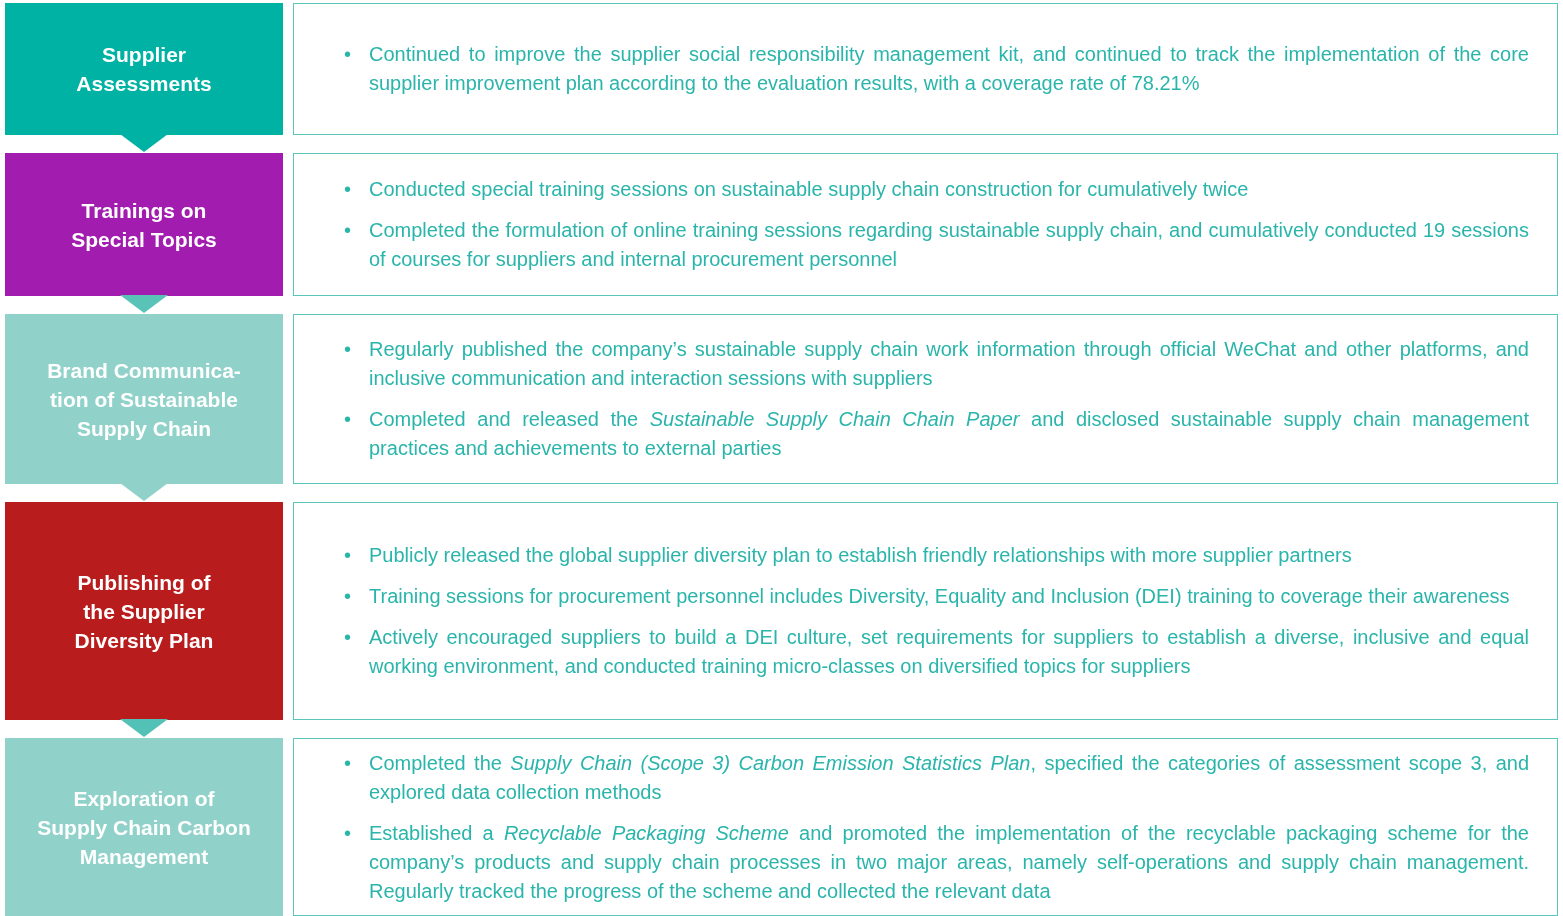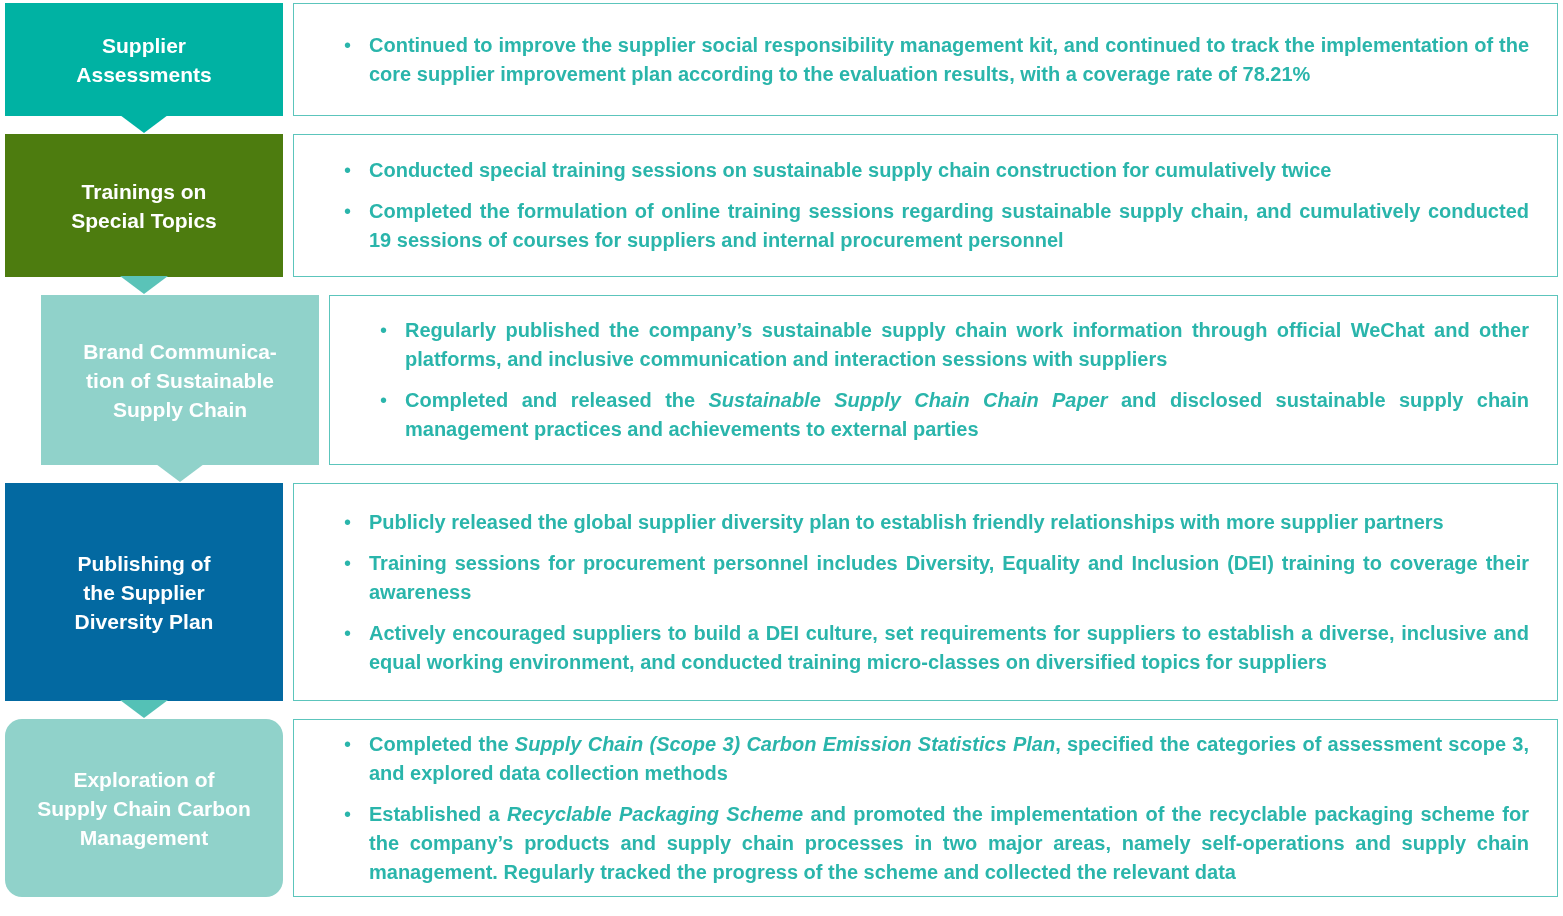--- a/index.html
+++ b/index.html
@@ -15,21 +15,21 @@
     box-sizing: border-box;
     padding: 3px 5px 0 5px;
     display: flex;
     flex-direction: column;
     gap: 18px;
   }
   .row {
     display: flex;
     gap: 10px;
   }
-  .row:nth-child(1) { height: 113px; }
+  .row:nth-child(1) { height: 132px; }
   .row:nth-child(2) { height: 143px; }
   .row:nth-child(3) { height: 170px; }
   .row:nth-child(4) { height: 218px; }
   .row:nth-child(5) { height: 178px; }
 
   .label-box {
     position: relative;
     flex: 0 0 278px;
     width: 278px;
     display: flex;
@@ -74,21 +74,20 @@
   .bullet-dot {
     flex: 0 0 75px;
     box-sizing: border-box;
     padding-left: 50px;
     font-size: 20px;
     line-height: 29px;
   }
   .bullet-text {
     flex: 1;
     text-align: justify;
-    font-weight: bold;
   }
 </style>
 </head>
 <body>
 
 <div class="diagram">
   <div class="row">
     <div class="label-box" style="background: rgb(0, 178, 163);">
       <div class="label-text">Supplier
 Assessments</div>
@@ -96,60 +95,60 @@
     </div>
     <div class="content-box" style="border-color: rgb(92, 197, 188);">
   <div class="bullet-item">
     <div class="bullet-dot">•</div>
     <div class="bullet-text"><span>Continued to improve the supplier social responsibility management kit, and continued to track the implementation of the core supplier improvement plan according to the evaluation results, with a coverage rate of 78.21%</span></div>
   </div>
 </div>
   </div>
 
   <div class="row">
-    <div class="label-box" style="background: #4d7c0f;">
+    <div class="label-box" style="background: #a21caf;">
       <div class="label-text">Trainings on
 Special Topics</div>
       <div class="tail" style="border-top-color: rgb(90, 195, 184);"></div>
     </div>
     <div class="content-box" style="border-color: rgb(92, 197, 188);">
   <div class="bullet-item">
     <div class="bullet-dot">•</div>
     <div class="bullet-text"><span>Conducted special training sessions on sustainable supply chain construction for cumulatively twice</span></div>
   </div>
 
   <div class="bullet-item">
     <div class="bullet-dot">•</div>
     <div class="bullet-text"><span>Completed the formulation of online training sessions regarding sustainable supply chain, and cumulatively conducted 19 sessions of courses for suppliers and internal procurement personnel</span></div>
   </div>
 </div>
   </div>
 
   <div class="row">
-    <div class="label-box" style="background: rgb(144, 210, 202); margin-left: 36px;">
+    <div class="label-box" style="background: rgb(144, 210, 202);">
       <div class="label-text">Brand Communica-
 tion of Sustainable
 Supply Chain</div>
       <div class="tail" style="border-top-color: rgb(144, 210, 202);"></div>
     </div>
     <div class="content-box" style="border-color: rgb(92, 197, 188);">
   <div class="bullet-item">
     <div class="bullet-dot">•</div>
     <div class="bullet-text"><span>Regularly published the company’s sustainable supply chain work information through official WeChat and other platforms, and inclusive communication and interaction sessions with suppliers</span></div>
   </div>
 
   <div class="bullet-item">
     <div class="bullet-dot">•</div>
     <div class="bullet-text"><span>Completed and released the </span><i>Sustainable Supply Chain Chain Paper</i><span> and disclosed sustainable supply chain management practices and achievements to external parties</span></div>
   </div>
 </div>
   </div>
 
   <div class="row">
-    <div class="label-box" style="background: #0369a1;">
+    <div class="label-box" style="background: #b91c1c;">
       <div class="label-text">Publishing of
 the Supplier
 Diversity Plan</div>
       <div class="tail" style="border-top-color: rgb(84, 193, 182);"></div>
     </div>
     <div class="content-box" style="border-color: rgb(92, 197, 188);">
   <div class="bullet-item">
     <div class="bullet-dot">•</div>
     <div class="bullet-text"><span>Publicly released the global supplier diversity plan to establish friendly relationships with more supplier partners</span></div>
   </div>
@@ -160,21 +159,21 @@
   </div>
 
   <div class="bullet-item">
     <div class="bullet-dot">•</div>
     <div class="bullet-text"><span>Actively encouraged suppliers to build a DEI culture, set requirements for suppliers to establish a diverse, inclusive and equal working environment, and conducted training micro-classes on diversified topics for suppliers</span></div>
   </div>
 </div>
   </div>
 
   <div class="row">
-    <div class="label-box" style="background: rgb(144, 210, 202); border-radius: 17px;">
+    <div class="label-box" style="background: rgb(144, 210, 202);">
       <div class="label-text">Exploration of
 Supply Chain Carbon
 Management</div>
 
     </div>
     <div class="content-box" style="border-color: rgb(92, 197, 188);">
   <div class="bullet-item">
     <div class="bullet-dot">•</div>
     <div class="bullet-text"><span>Completed the </span><i>Supply Chain (Scope 3) Carbon Emission Statistics Plan</i><span>, specified the categories of assessment scope 3, and explored data collection methods</span></div>
   </div>

